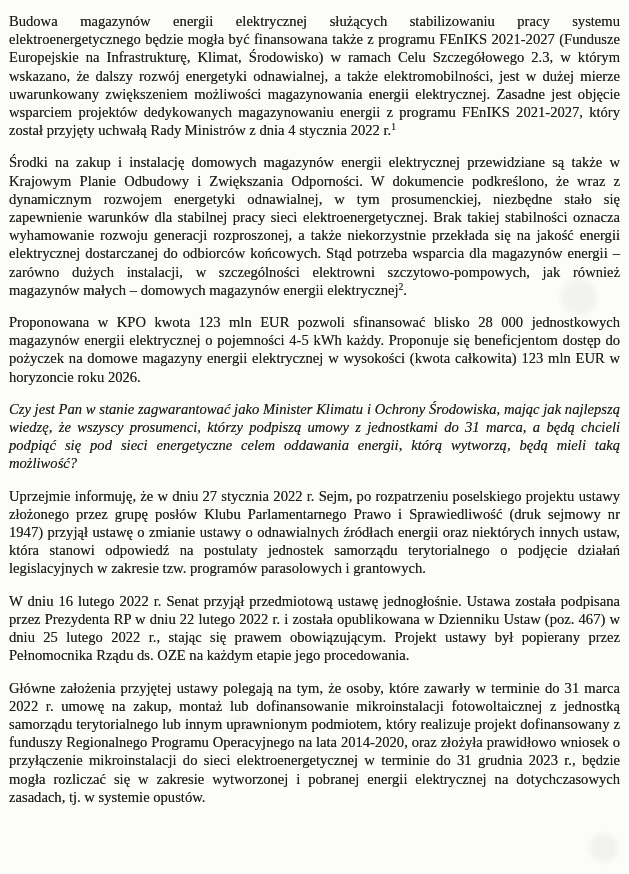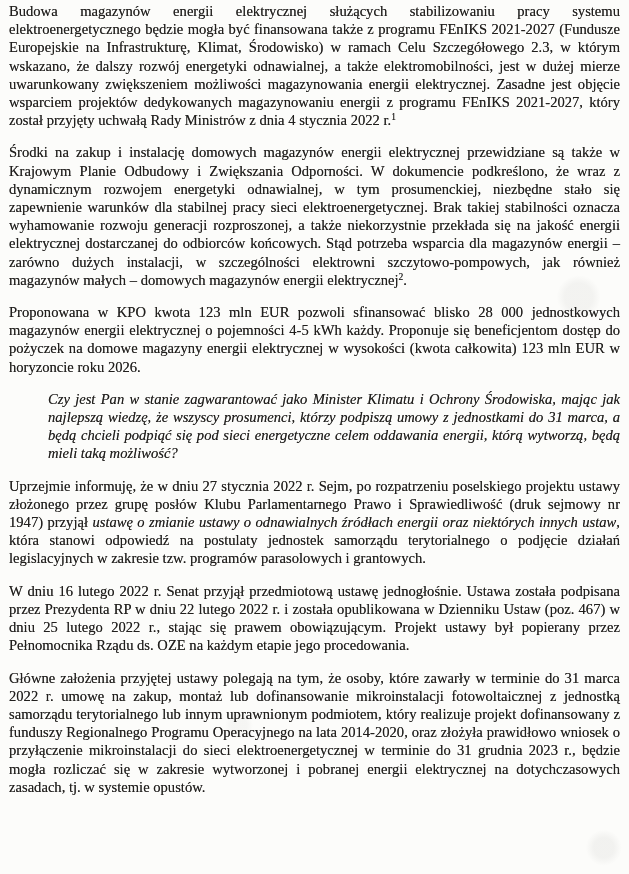--- a/index.html
+++ b/index.html
@@ -6,51 +6,49 @@
     margin: 0;
     padding: 0;
     background: #e9e9e7;
   }
   .page {
     position: relative;
     width: 629px;
     height: 874px;
     margin: 0 auto;
     box-sizing: border-box;
-    padding: 2px 9px 0 9px;
+    padding: 12px 9px 0 9px;
     background:
       radial-gradient(circle at 92% 34%, rgba(120,120,115,0.07) 0 14px, rgba(120,120,115,0) 22px),
       radial-gradient(circle at 96% 97%, rgba(120,120,115,0.08) 0 10px, rgba(120,120,115,0) 18px),
       radial-gradient(circle at 38% 83%, rgba(120,120,115,0.05) 0 8px, rgba(120,120,115,0) 14px),
       #fcfcfa;
     overflow: hidden;
     font-family: "Liberation Serif", "DejaVu Serif", serif;
     font-size: 14.6px;
     line-height: 18.2px;
     color: #211f1d;
     text-align: justify;
     text-shadow: 0 0 0.35px rgba(20,20,20,0.65);
   }
   .para {
     margin: 0 0 14px 0;
   }
   .para-question {
     font-style: italic;
-    margin-left: 39px;
   }
   .heading {
     margin: 3px 0 10px 0;
     text-align: left;
   }
   .heading .u {
     text-decoration: underline;
     text-underline-offset: 2.5px;
   }
   .inline-italic {
-    font-style: italic;
   }
   sup.fn {
     font-size: 9.5px;
     line-height: 0;
     vertical-align: baseline;
     position: relative;
     top: -5px;
   }
 </style>
 </head>

